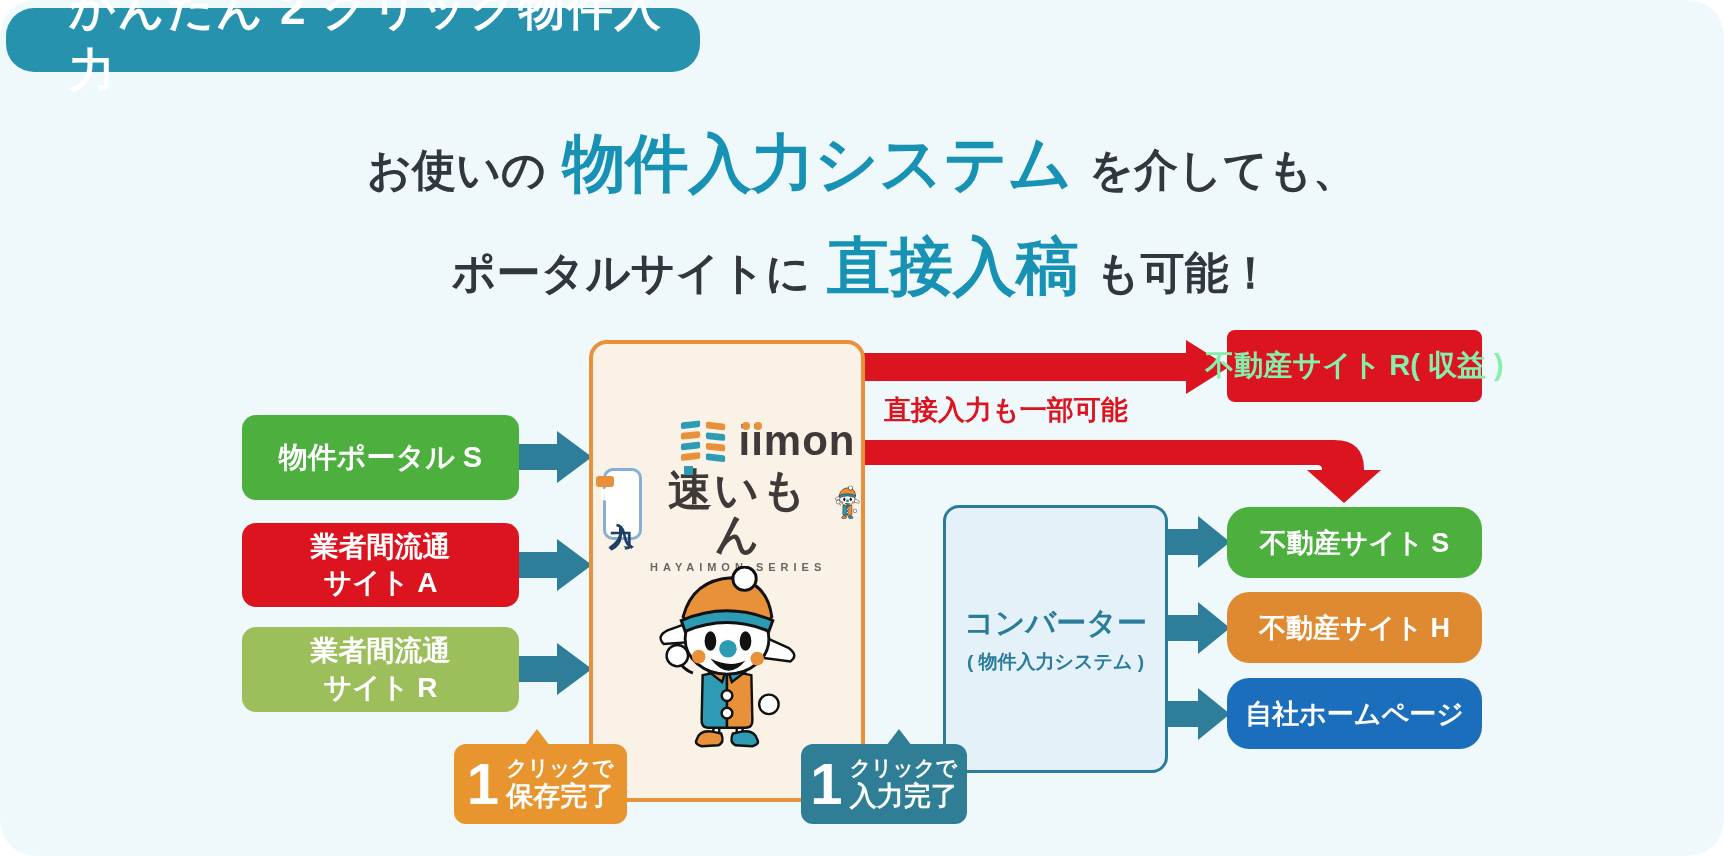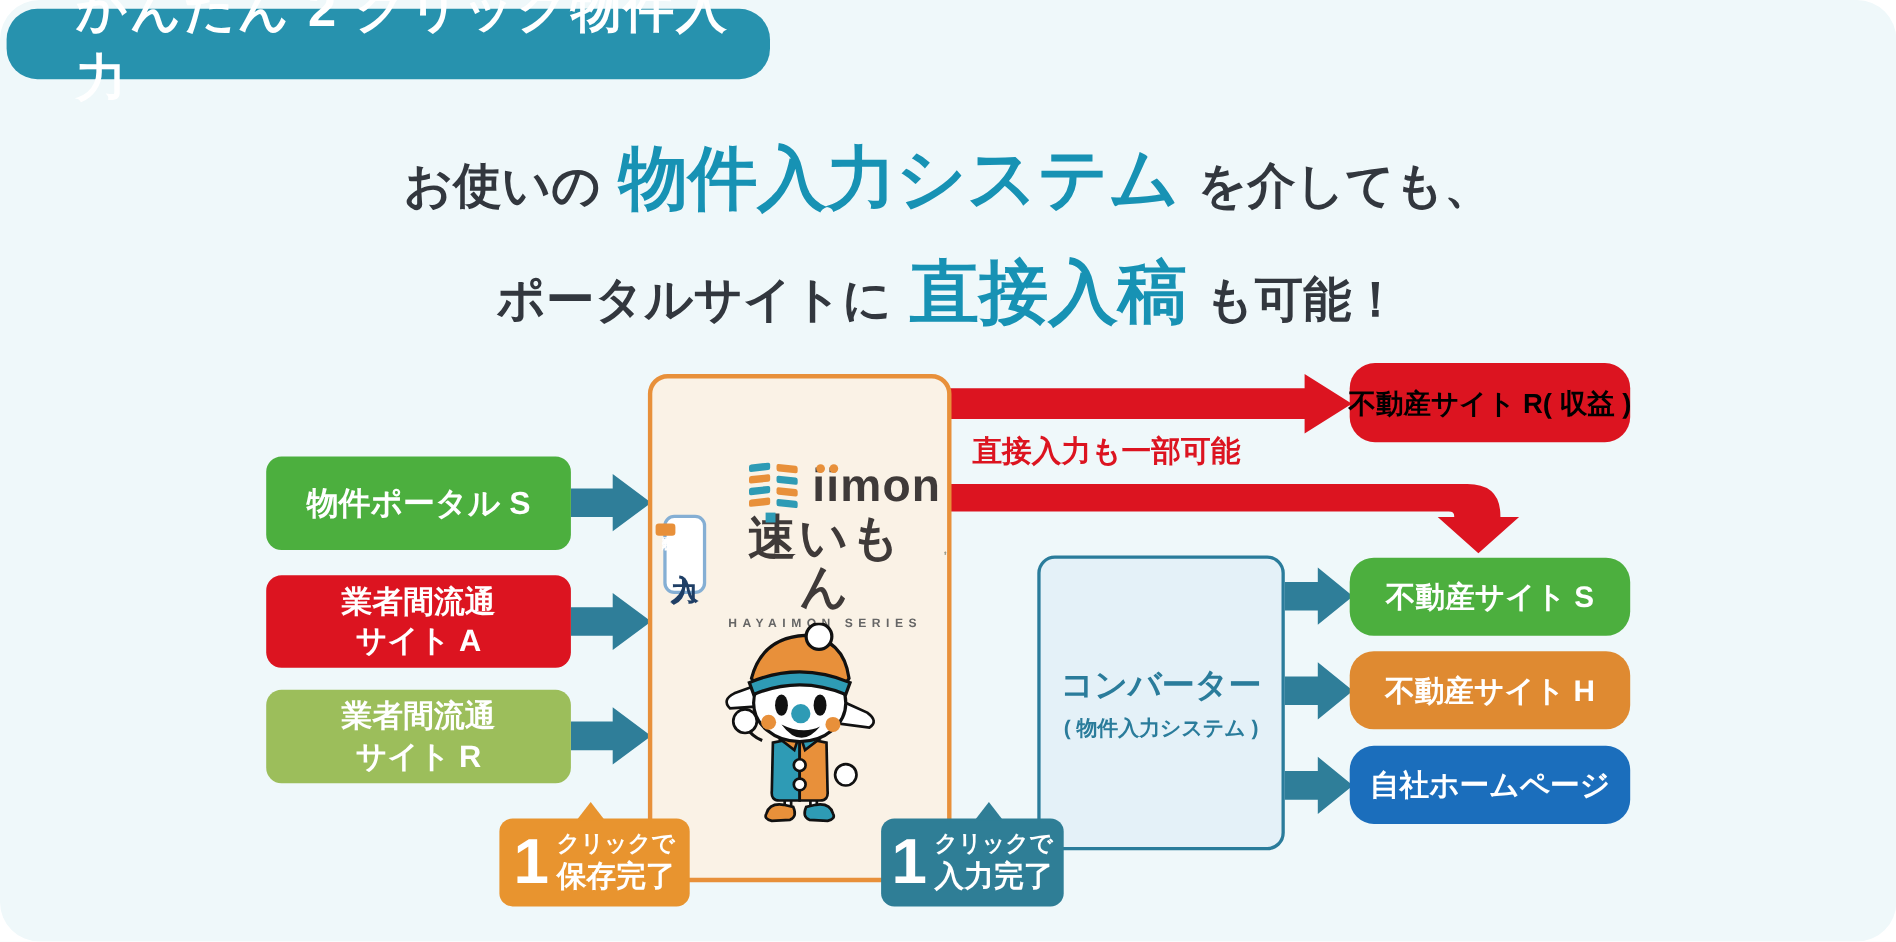--- a/index.html
+++ b/index.html
@@ -27,37 +27,37 @@
   
   .center-box{position:absolute;left:589px;top:340px;width:276px;height:462px;background:#FAF2E6;
     border:4px solid #E8903A;border-radius:18px;box-sizing:border-box;z-index:2;}
   .iimon-row{position:absolute;top:72px;left:0;width:100%;display:flex;justify-content:center;align-items:flex-end;gap:10px;padding-left:40px;}
   .iimon-mark{width:50px;height:46px;}
   .iimon-text{position:relative;font-size:42px;font-weight:800;color:#3F3A39;letter-spacing:1px;line-height:1;}
   .iimon-dot{position:absolute;width:8px;height:8px;border-radius:50%;background:#E8903A;top:2px;}
   .iimon-dot.d1{left:3px;}
   .iimon-dot.d2{left:15px;}
 
-  .hayaimon-row{position:absolute;top:124px;left:0;width:100%;display:flex;justify-content:center;align-items:flex-start;gap:20px;}
+  .hayaimon-row{position:absolute;top:124px;left:0;width:100%;display:flex;justify-content:center;align-items:flex-start;gap:8px;}
   .nyuryoku-badge{position:relative;width:54px;height:72px;background:#fff;border:3px solid #85AFD4;border-radius:10px;
     display:flex;align-items:center;justify-content:center;box-sizing:border-box;margin-left:10px;}
   .nyuryoku-text{writing-mode:vertical-rl;font-size:25px;font-weight:800;color:#1F3F66;letter-spacing:2px;}
   .baibai-ribbon{position:absolute;left:-10px;top:5px;background:#E8903A;color:#fff;writing-mode:vertical-rl;
     font-size:10px;font-weight:700;letter-spacing:1px;padding:4px 2px;border-radius:3px;}
   .name-block{text-align:center;}
   .hayaimon-name{position:relative;font-size:44px;font-weight:800;color:#3F3A39;letter-spacing:2px;line-height:1;}
   .accent-square{position:absolute;width:9px;height:9px;background:#2E9BB5;top:-2px;left:34px;}
   .series-caption{font-size:11px;letter-spacing:5px;color:#666;margin-top:5px;font-weight:700;white-space:nowrap;}
   .mascot-small{width:42px;height:54px;margin-top:8px;}
   .mascot-large{position:absolute;top:222px;left:50%;transform:translateX(-50%);width:150px;height:190px;}
 
   
   .red-note{position:absolute;left:884px;top:392px;font-size:27px;font-weight:800;color:#DC1420;z-index:2;white-space:nowrap;}
-  .revenue-box{position:absolute;left:1227px;top:330px;width:255px;height:72px;background:#DC1420;border-radius:23px;
-    color:#000000;font-size:25px;font-weight:700;display:flex;align-items:center;justify-content:center;z-index:2;white-space:nowrap;}
+  .revenue-box{position:absolute;left:1227px;top:330px;width:255px;height:72px;background:#DC1420;border-radius:8px;
+    color:#86efac;font-size:29px;font-weight:700;display:flex;align-items:center;justify-content:center;z-index:2;white-space:nowrap;}
 
   
   .converter-box{position:absolute;left:943px;top:505px;width:225px;height:268px;background:#E4F1F8;
     border:3px solid #2A7C9B;border-radius:16px;box-sizing:border-box;display:flex;flex-direction:column;
     align-items:center;justify-content:center;color:#2A7C9B;z-index:2;}
   .converter-title{font-size:30px;font-weight:800;}
   .converter-sub{font-size:19px;font-weight:800;margin-top:5px;}
 
   
   .dest-box{position:absolute;left:1227px;width:255px;height:71px;border-radius:22px;color:#fff;font-size:27px;

